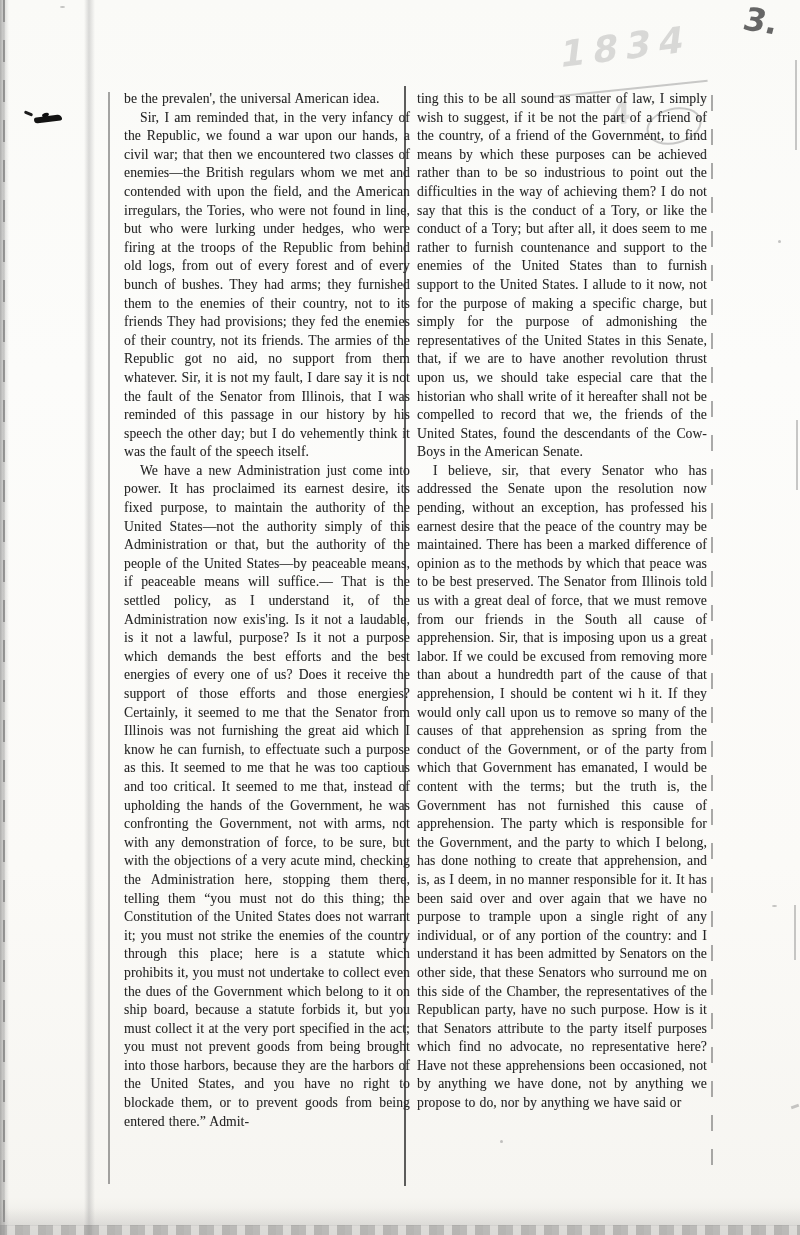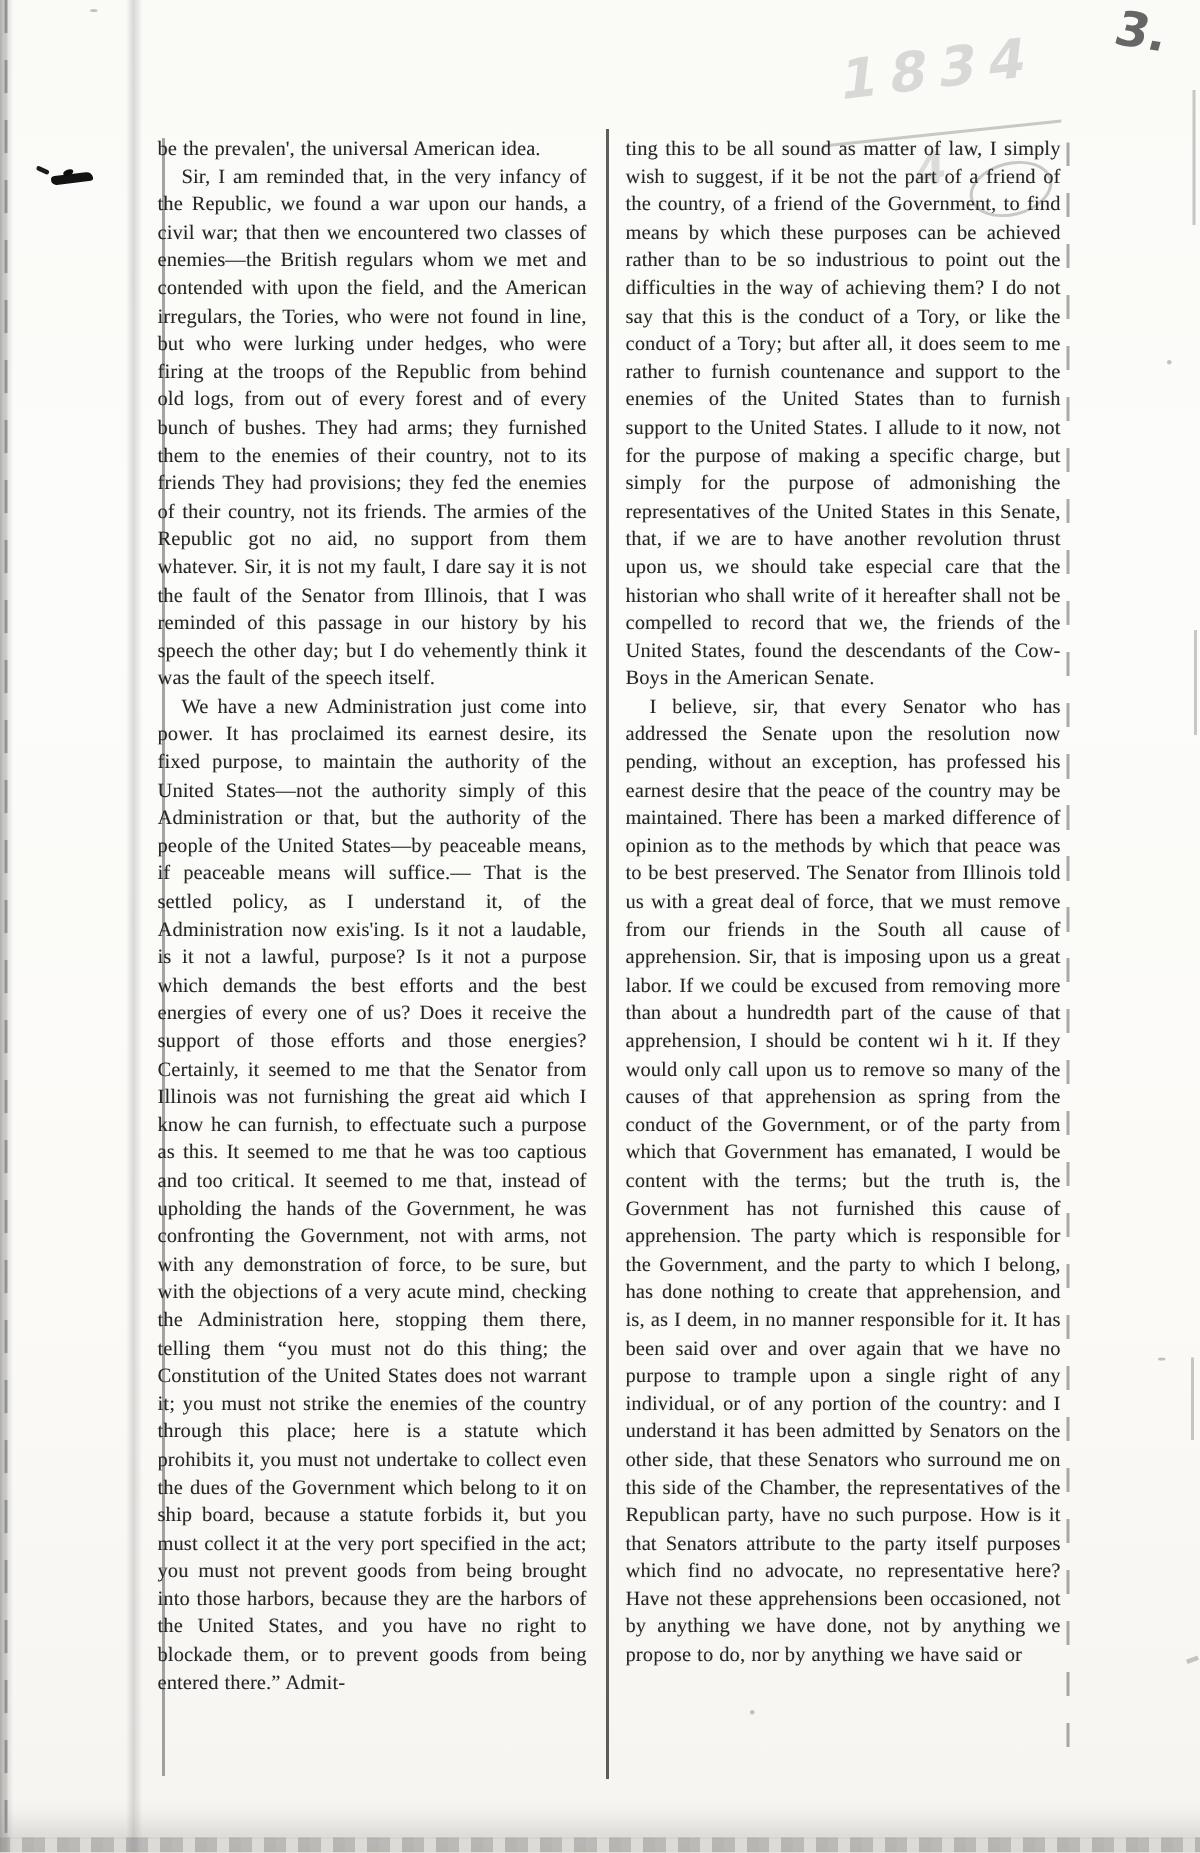--- a/index.html
+++ b/index.html
@@ -47,21 +47,21 @@
     background-image:repeating-linear-gradient(180deg,rgba(70,70,70,.45) 0 16px,rgba(70,70,70,0) 16px 34px);
   }
 
   
   .col{
     position:absolute;top:90px;width:286px;
     font-size:13.6px;line-height:18.6px;color:#262626;
     text-align:justify;letter-spacing:.1px;word-spacing:.5px;
     text-shadow:.3px .3px 0 rgba(60,60,60,.28);
   }
-  .col-left{left:105px;}
+  .col-left{left:124px;}
   .col-right{left:417px;width:290px;}
   .col p{margin:0;text-indent:16px;}
   .col p.noindent{text-indent:0;}
 
   
   .pencil{
     position:absolute;left:548px;top:12px;width:200px;height:140px;
     color:rgba(148,148,148,.6);font-family:"DejaVu Sans",sans-serif;
   }
   .pencil-top{

